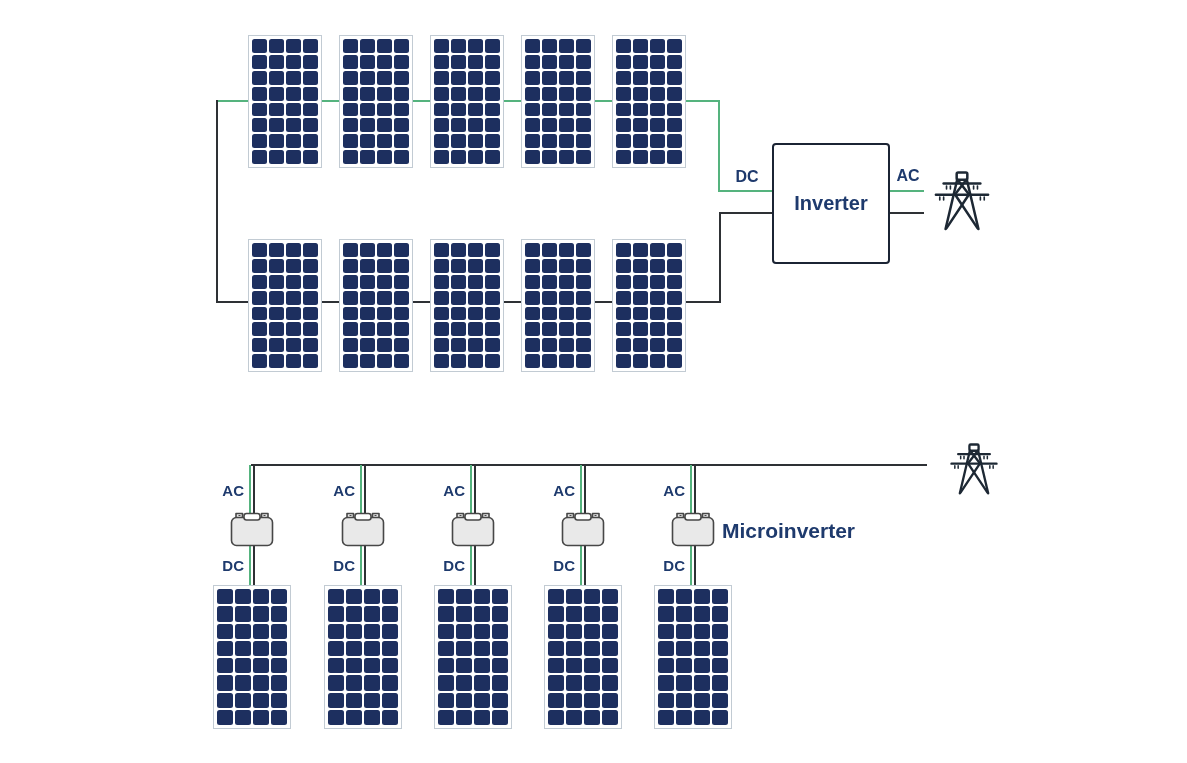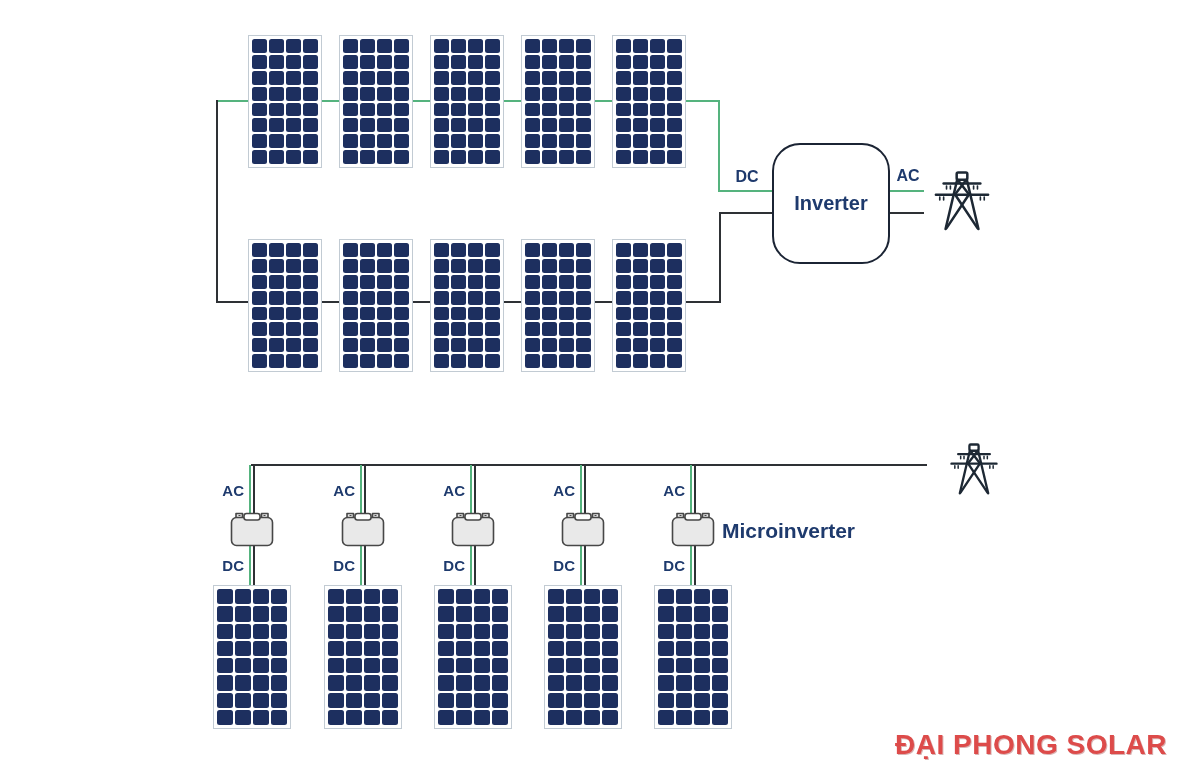--- a/index.html
+++ b/index.html
@@ -14,21 +14,21 @@
     position:absolute;box-sizing:border-box;background:#ffffff;
     border:1.5px solid #c2cbd3;padding:3px;z-index:2;
   }
   .cells{
     display:grid;grid-template-columns:repeat(4,1fr);grid-auto-rows:1fr;
     gap:2px;width:100%;height:100%;
   }
   .cell{background:#1d2f5f;border-radius:2.5px;}
   .inverter-box{
     position:absolute;left:772px;top:143px;width:118px;height:121px;box-sizing:border-box;
-    background:#ffffff;border:2.2px solid #1b2434;border-radius:28px;z-index:3;
+    background:#ffffff;border:2.2px solid #1b2434;border-radius:4px;z-index:3;
     display:flex;align-items:center;justify-content:center;
   }
   .inverter-box span{font-size:20px;font-weight:bold;color:#1e3a6d;}
   .lbl{
     position:absolute;font-weight:bold;color:#1e3a6d;z-index:4;
   }
   .lbl.small{font-size:16px;width:44px;text-align:center;}
   .lbl.unit{font-size:15px;width:42px;text-align:right;}
   .micro-label{position:absolute;left:722px;top:519px;font-size:21px;font-weight:bold;color:#1e3a6d;z-index:4;}
   .micro-icon{position:absolute;width:46px;height:42px;z-index:3;}
@@ -703,14 +703,13 @@
       <path d="M34.5 9 L22.5 24.5"></path>
       <path d="M23 24.5 L46 59"></path>
       <path d="M37 24.5 L14 59"></path>
     </g>
     <g fill="none" stroke="#1d2834" stroke-width="1.8" stroke-linecap="round">
       <path d="M14 15.5 v3 M18 15.5 v3 M42 15.5 v3 M46 15.5 v3"></path>
       <path d="M7 27 v3 M11 27 v3 M49 27 v3 M53 27 v3"></path>
     </g>
   </svg>
 
-  <div class="brand">ĐẠI PHONG SOLAR</div>
 </div>
 
 </body></html>

